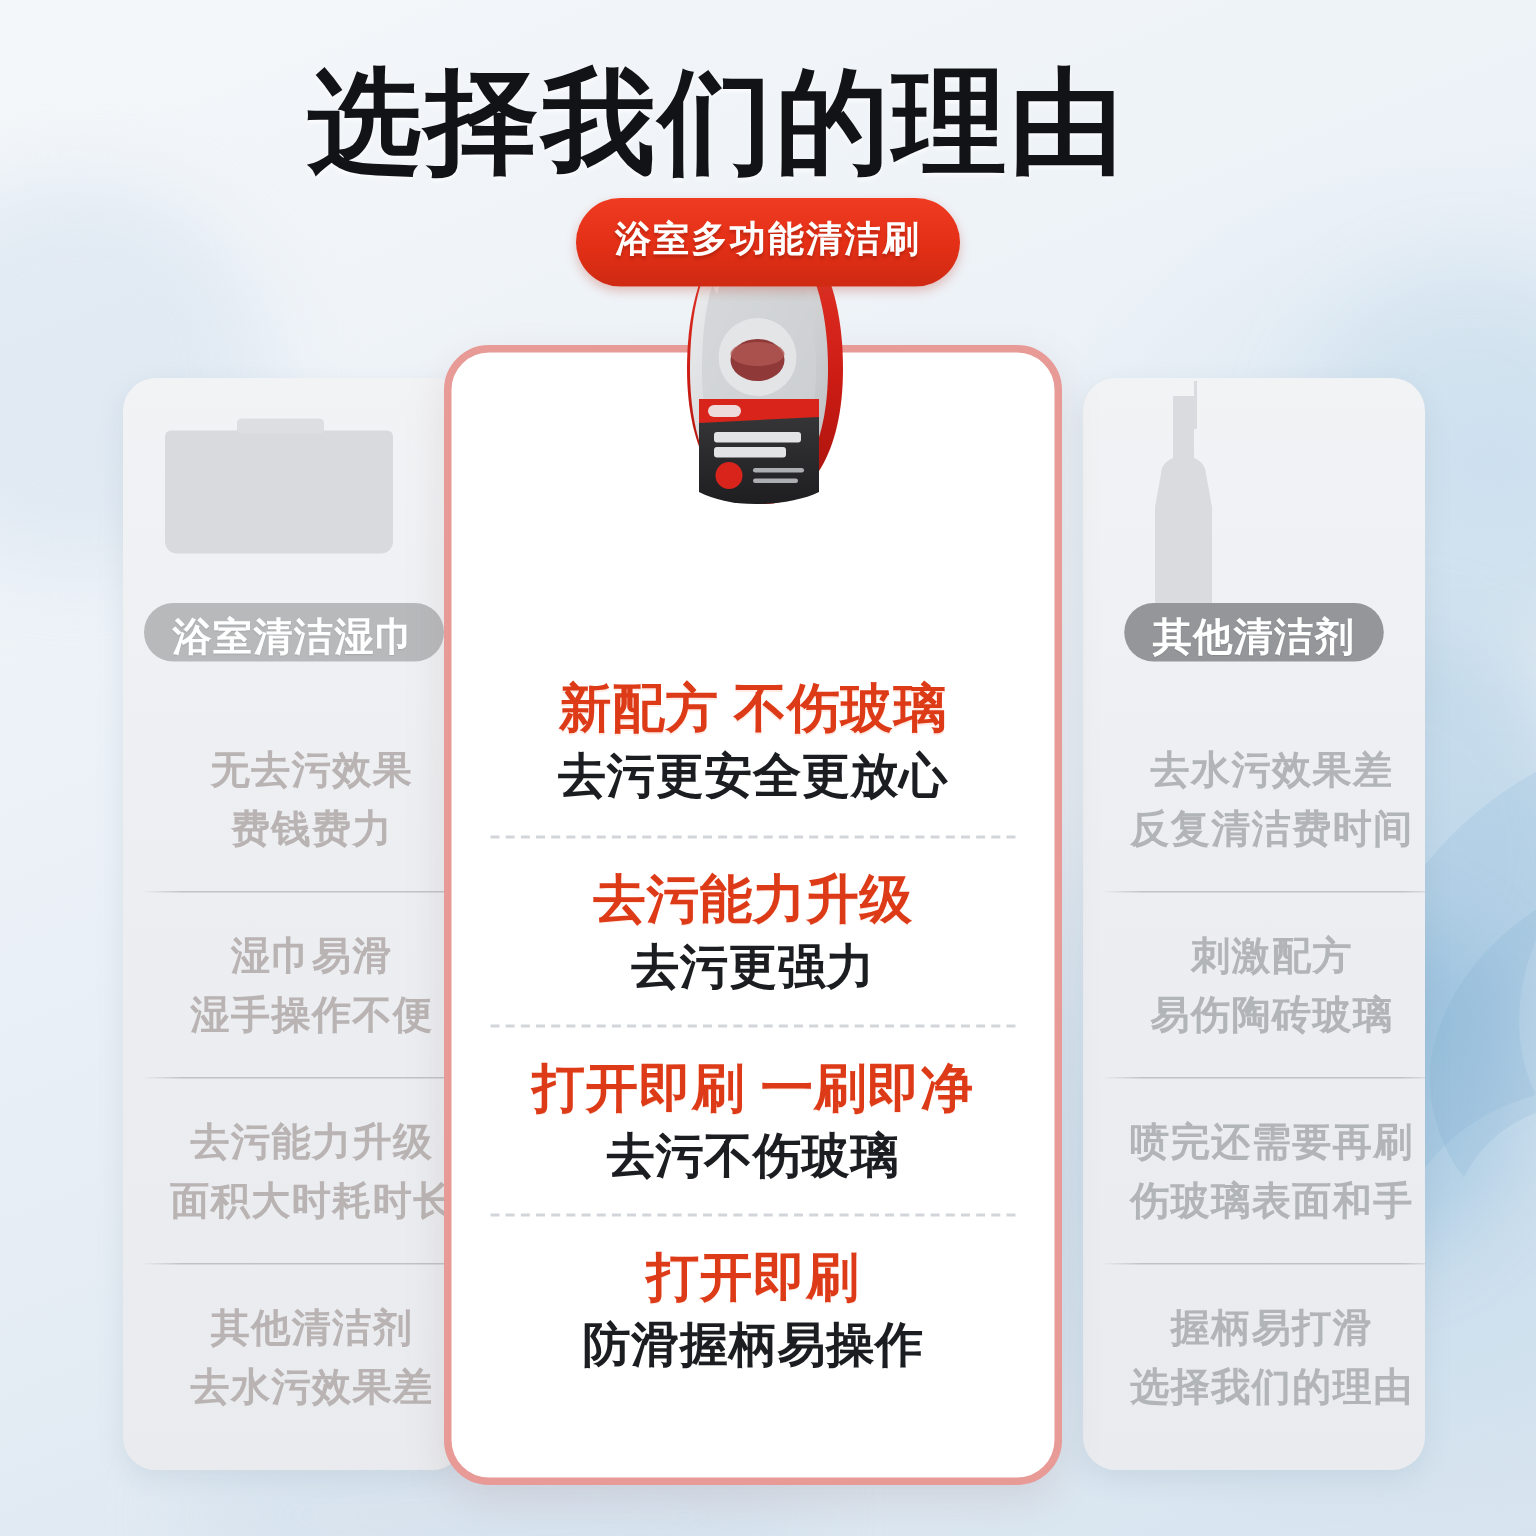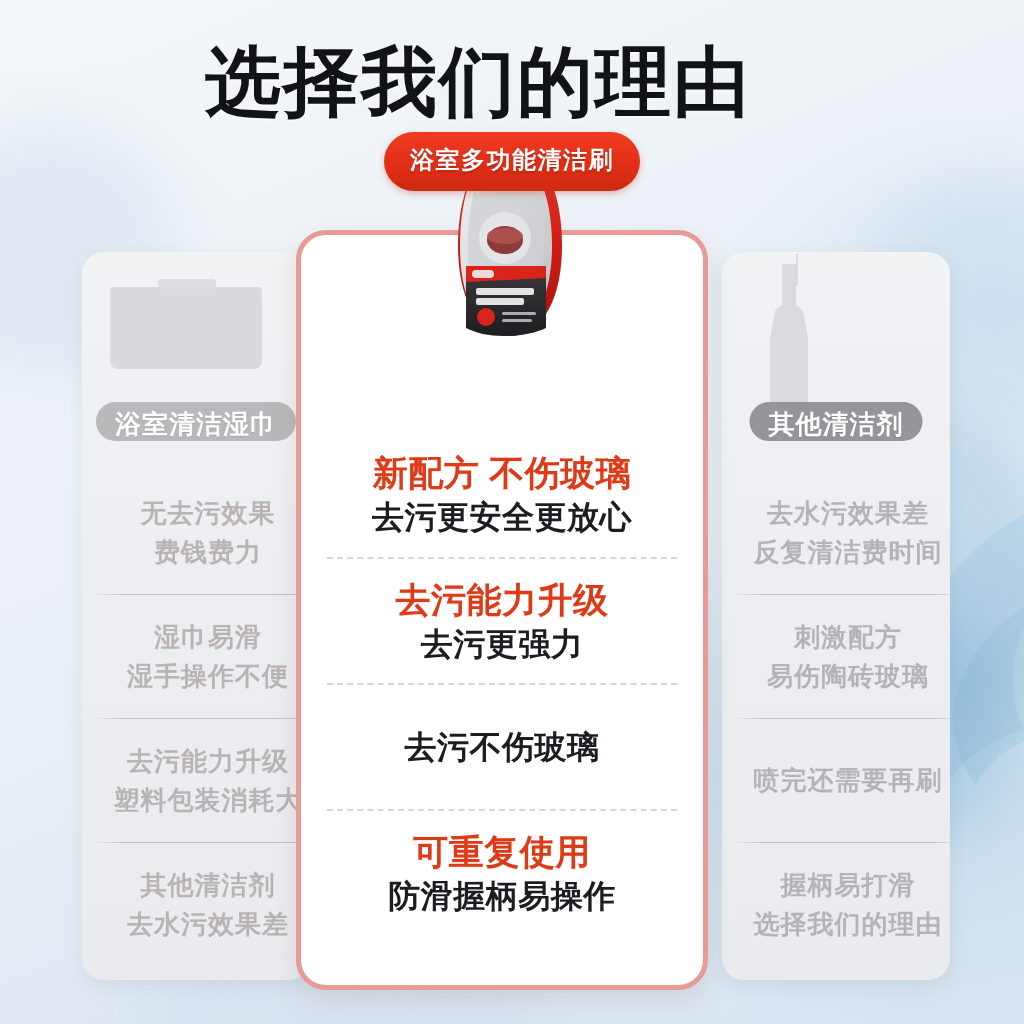--- a/index.html
+++ b/index.html
@@ -264,21 +264,21 @@
         <div class="side-item">
           <div class="line">无去污效果</div>
           <div class="line">费钱费力</div>
         </div>
         <div class="side-item">
           <div class="line">湿巾易滑</div>
           <div class="line">湿手操作不便</div>
         </div>
         <div class="side-item">
           <div class="line">去污能力升级</div>
-          <div class="line">塑料包装消耗大</div>
+          <div class="line">面积大时耗时长</div>
         </div>
         <div class="side-item">
           <div class="line">其他清洁剂</div>
           <div class="line">去水污效果差</div>
         </div>
       </div>
     </div>
   </div>
 
   <div class="side-card" id="card-right">
@@ -293,44 +293,46 @@
         <div class="side-item">
           <div class="line">去水污效果差</div>
           <div class="line">反复清洁费时间</div>
         </div>
         <div class="side-item">
           <div class="line">刺激配方</div>
           <div class="line">易伤陶砖玻璃</div>
         </div>
         <div class="side-item">
           <div class="line">喷完还需要再刷</div>
+          <div class="line">伤玻璃表面和手</div>
         </div>
         <div class="side-item">
           <div class="line">握柄易打滑</div>
           <div class="line">选择我们的理由</div>
         </div>
       </div>
     </div>
   </div>
 
   <div id="card-center">
     <div id="center-list">
       <div class="center-item">
         <div class="headline">新配方 不伤玻璃</div>
         <div class="subline">去污更安全更放心</div>
       </div>
       <div class="center-item">
         <div class="headline">去污能力升级</div>
         <div class="subline">去污更强力</div>
       </div>
       <div class="center-item">
+        <div class="headline">打开即刷 一刷即净</div>
         <div class="subline">去污不伤玻璃</div>
       </div>
       <div class="center-item">
-        <div class="headline">可重复使用</div>
+        <div class="headline">打开即刷</div>
         <div class="subline">防滑握柄易操作</div>
       </div>
     </div>
   </div>
 
   <div id="center-badge">浴室多功能清洁刷</div>
 
   <svg id="product" viewBox="0 0 148 200">
     <defs>
       <linearGradient id="shellGrad" x1="0" y1="0" x2="1" y2="1">

